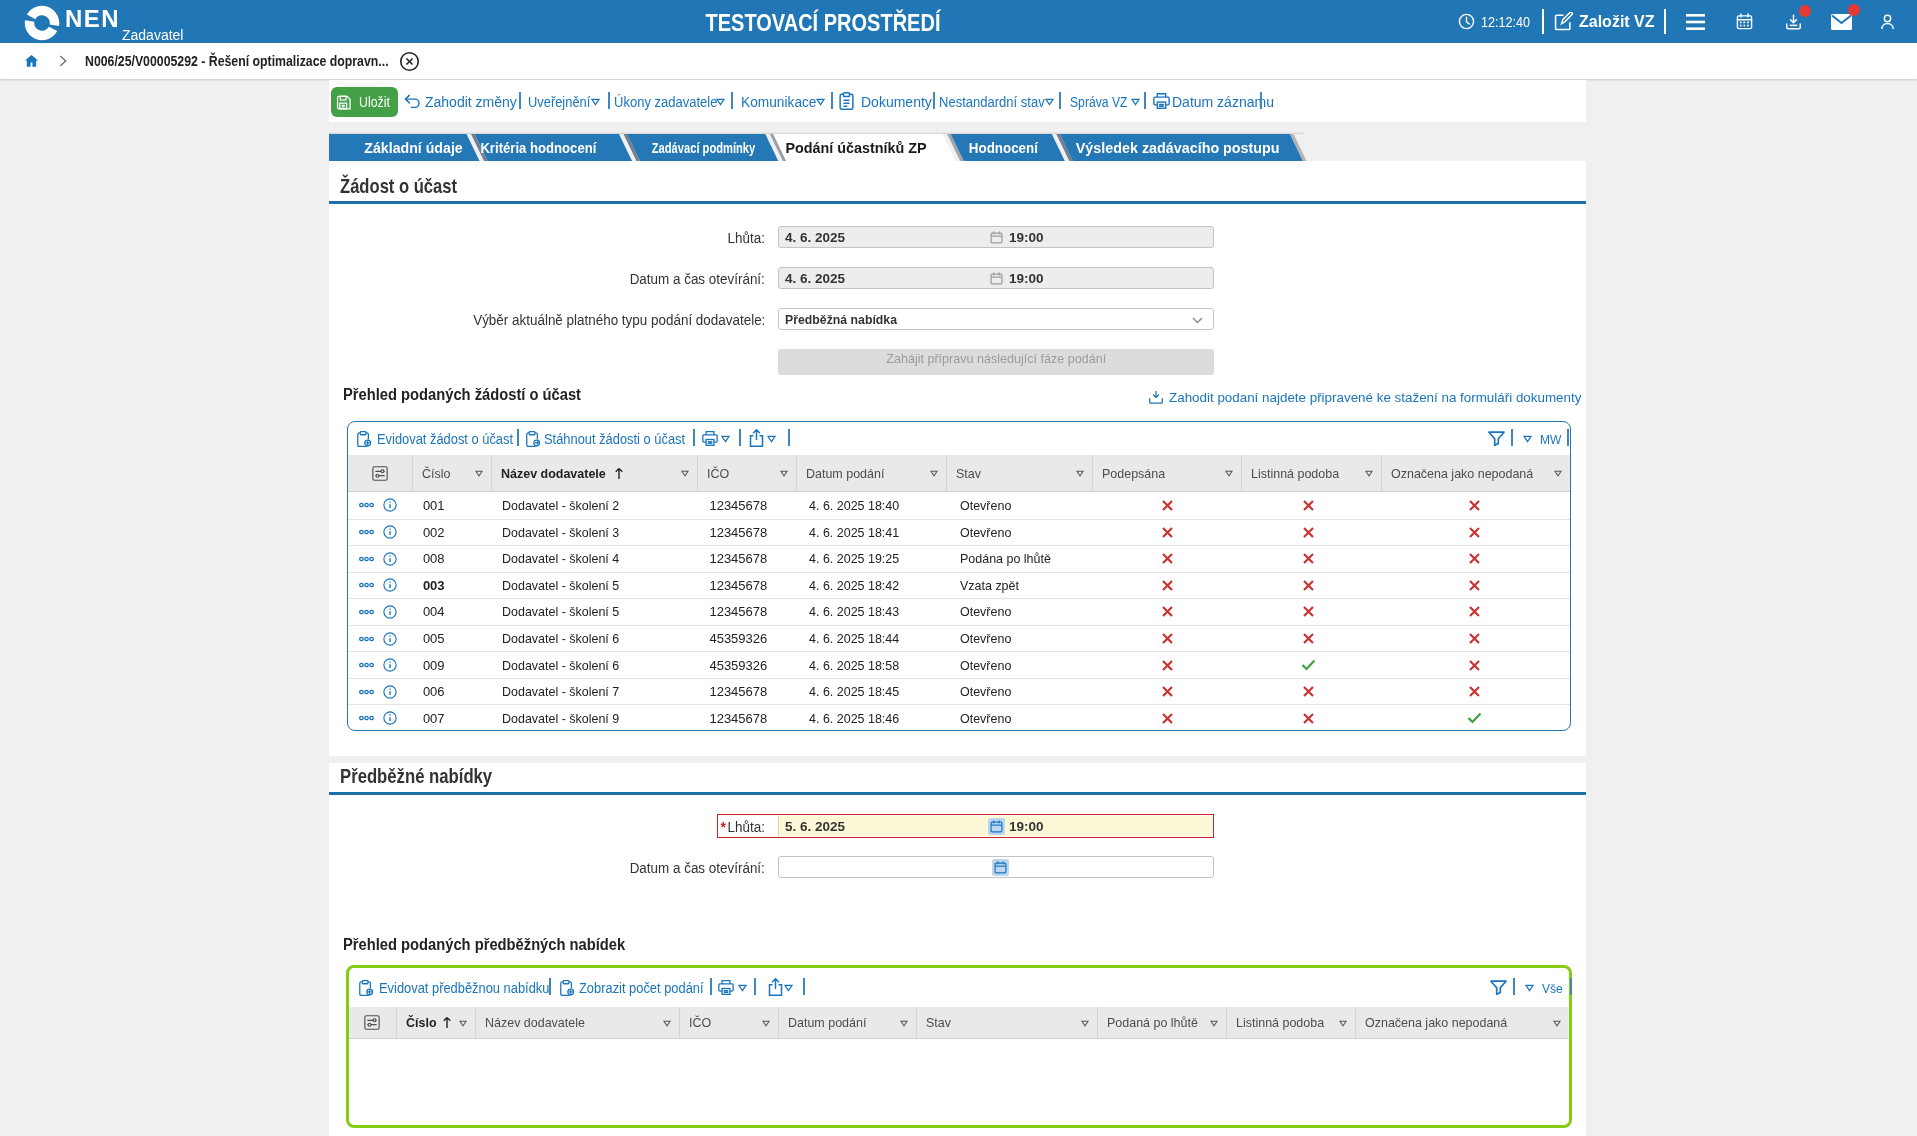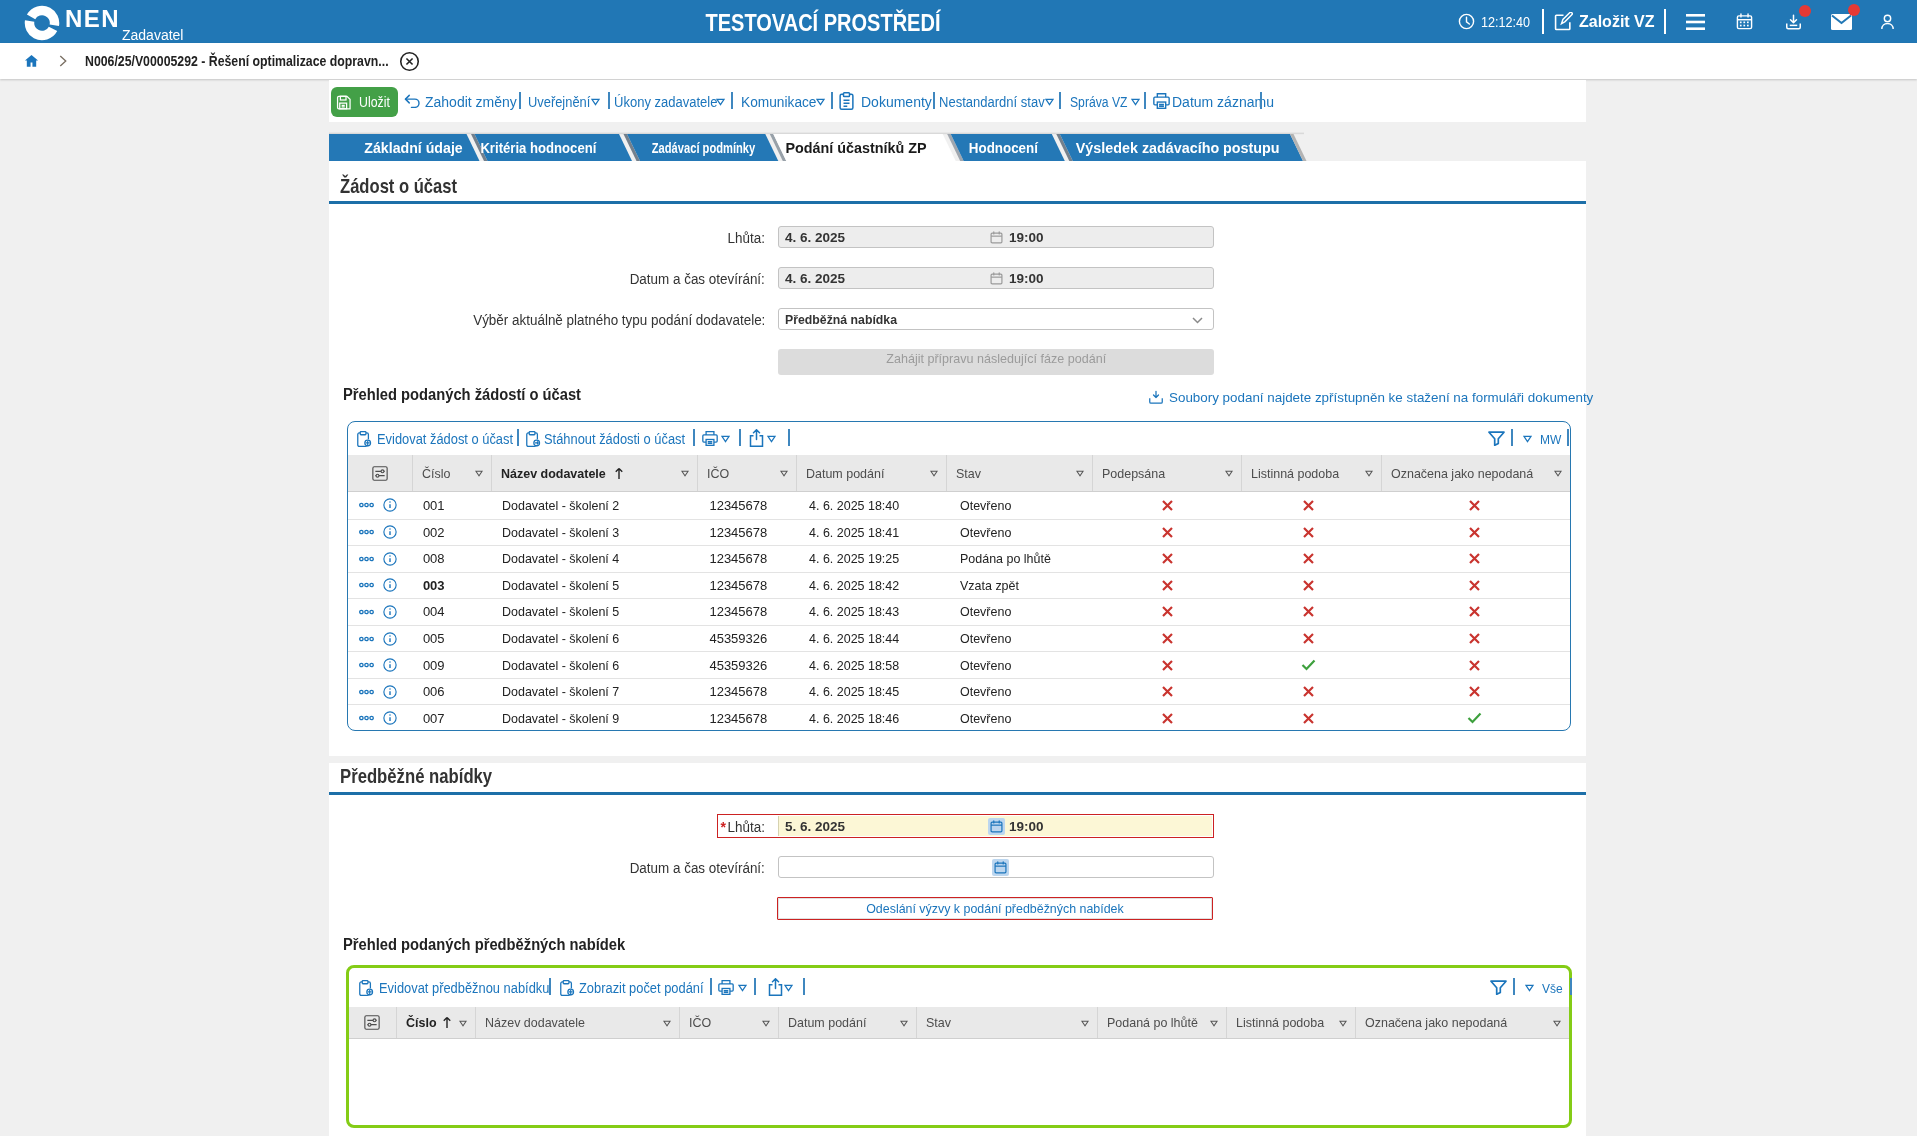--- a/index.html
+++ b/index.html
@@ -253,21 +253,21 @@
       </svg>
   </div>
 
   <div style="position:absolute;left:449px;top:188px;width:436px;height:26px;background:#dcdcdc;border-radius:3px;color:#9b9b9b;font-size:13.5px;text-align:center;line-height:19px;"><span class="cnc" style="transform:scaleX(0.93)">Zahájit přípravu následující fáze podání</span></div>
 
   <div style="position:absolute;left:14px;top:225px;font-size:16px;font-weight:bold;color:#222;"><span class="cn" style="transform:scaleX(0.92)">Přehled podaných žádostí o účast</span></div>
   <svg style="position:absolute;left:819px;top:229px;" width="16" height="15" viewBox="0 0 24 24" fill="none" stroke="#1b75bc" stroke-width="2">
       <path d="M12 2v10m0 0l-4-4m4 4l4-4" stroke-linecap="round" stroke-linejoin="round"></path>
       <path d="M2 13v6a2 2 0 0 0 2 2h16a2 2 0 0 0 2-2v-6"></path>
     </svg>
-  <span class="lnk" style="position:absolute;left:840px;top:229px;font-size:13.4px;white-space:nowrap;">Soubory podaní najdete zpřístupněn ke stažení na formuláři dokumenty</span>
+  <span class="lnk" style="position:absolute;left:840px;top:229px;font-size:13.4px;white-space:nowrap;">Zahodit podaní najdete připravené ke stažení na formuláři dokumenty</span>
 
   <div class="grid" style="left:18px;top:260px;width:1224px;height:310px;border:1px solid #2778b1;border-radius:8px;">
     <div style="position:relative;width:100%;height:33px;">
       <svg class="abs" style="left:8px;top:8px;" width="17" height="18" viewBox="0 0 24 25" fill="none" stroke="#1b75bc" stroke-width="1.8">
           <rect x="2.5" y="4" width="15" height="19" rx="2"></rect>
           <rect x="6" y="2" width="8" height="4.5" rx="1" fill="#fff"></rect>
           <circle cx="16.5" cy="18" r="5" fill="#fff" stroke="none"></circle>
           <circle cx="16.5" cy="18" r="4" fill="#fff"></circle>
           <path d="M16.5 15.2v5.6M13.7 18h5.6" stroke-width="1.6"></path>
         </svg>
@@ -703,21 +703,20 @@
   <div class="flabel" style="right:821px;top:97px;"><span class="cnr">Datum a čas otevírání:</span></div>
   <div class="ffield" style="top:93px;background:#fff;">
     <span style="position:absolute;left:213px;top:2px;width:17px;height:17px;background:#bcd6ef;border-radius:2px;"></span>
     <svg style="position:absolute;left:215px;top:4px;" width="13" height="13" viewBox="0 0 24 24" fill="none" stroke="#1b75bc" stroke-width="2.2">
         <rect x="2" y="4" width="20" height="18" rx="2"></rect>
         <path d="M2 9.5h20"></path>
         <path d="M7 1.5v4M17 1.5v4" stroke-linecap="round"></path>
       </svg>
   </div>
 
-  <div style="position:absolute;left:448px;top:134px;width:436px;height:23px;background:#fff;border:1px solid #cc2222;box-shadow:inset 0 0 0 1px #e0e0e0;border-radius:1px;color:#1b75bc;font-size:13.5px;text-align:center;line-height:21px;"><span class="cnc" style="transform:scaleX(0.92);font-size:13.5px;">Odeslání výzvy k podání předběžných nabídek</span></div>
 
   <div style="position:absolute;left:14px;top:173px;font-size:16px;font-weight:bold;color:#222;"><span class="cn" style="transform:scaleX(0.92)">Přehled podaných předběžných nabídek</span></div>
 
   <div class="grid" style="left:17px;top:202px;width:1226px;height:163px;border:3px solid #84cc16;border-radius:8px;">
     <div style="position:relative;width:100%;height:39px;">
       <svg class="abs" style="left:9px;top:11px;" width="17" height="18" viewBox="0 0 24 25" fill="none" stroke="#1b75bc" stroke-width="1.8">
           <rect x="2.5" y="4" width="15" height="19" rx="2"></rect>
           <rect x="6" y="2" width="8" height="4.5" rx="1" fill="#fff"></rect>
           <circle cx="16.5" cy="18" r="5" fill="#fff" stroke="none"></circle>
           <circle cx="16.5" cy="18" r="4" fill="#fff"></circle>

